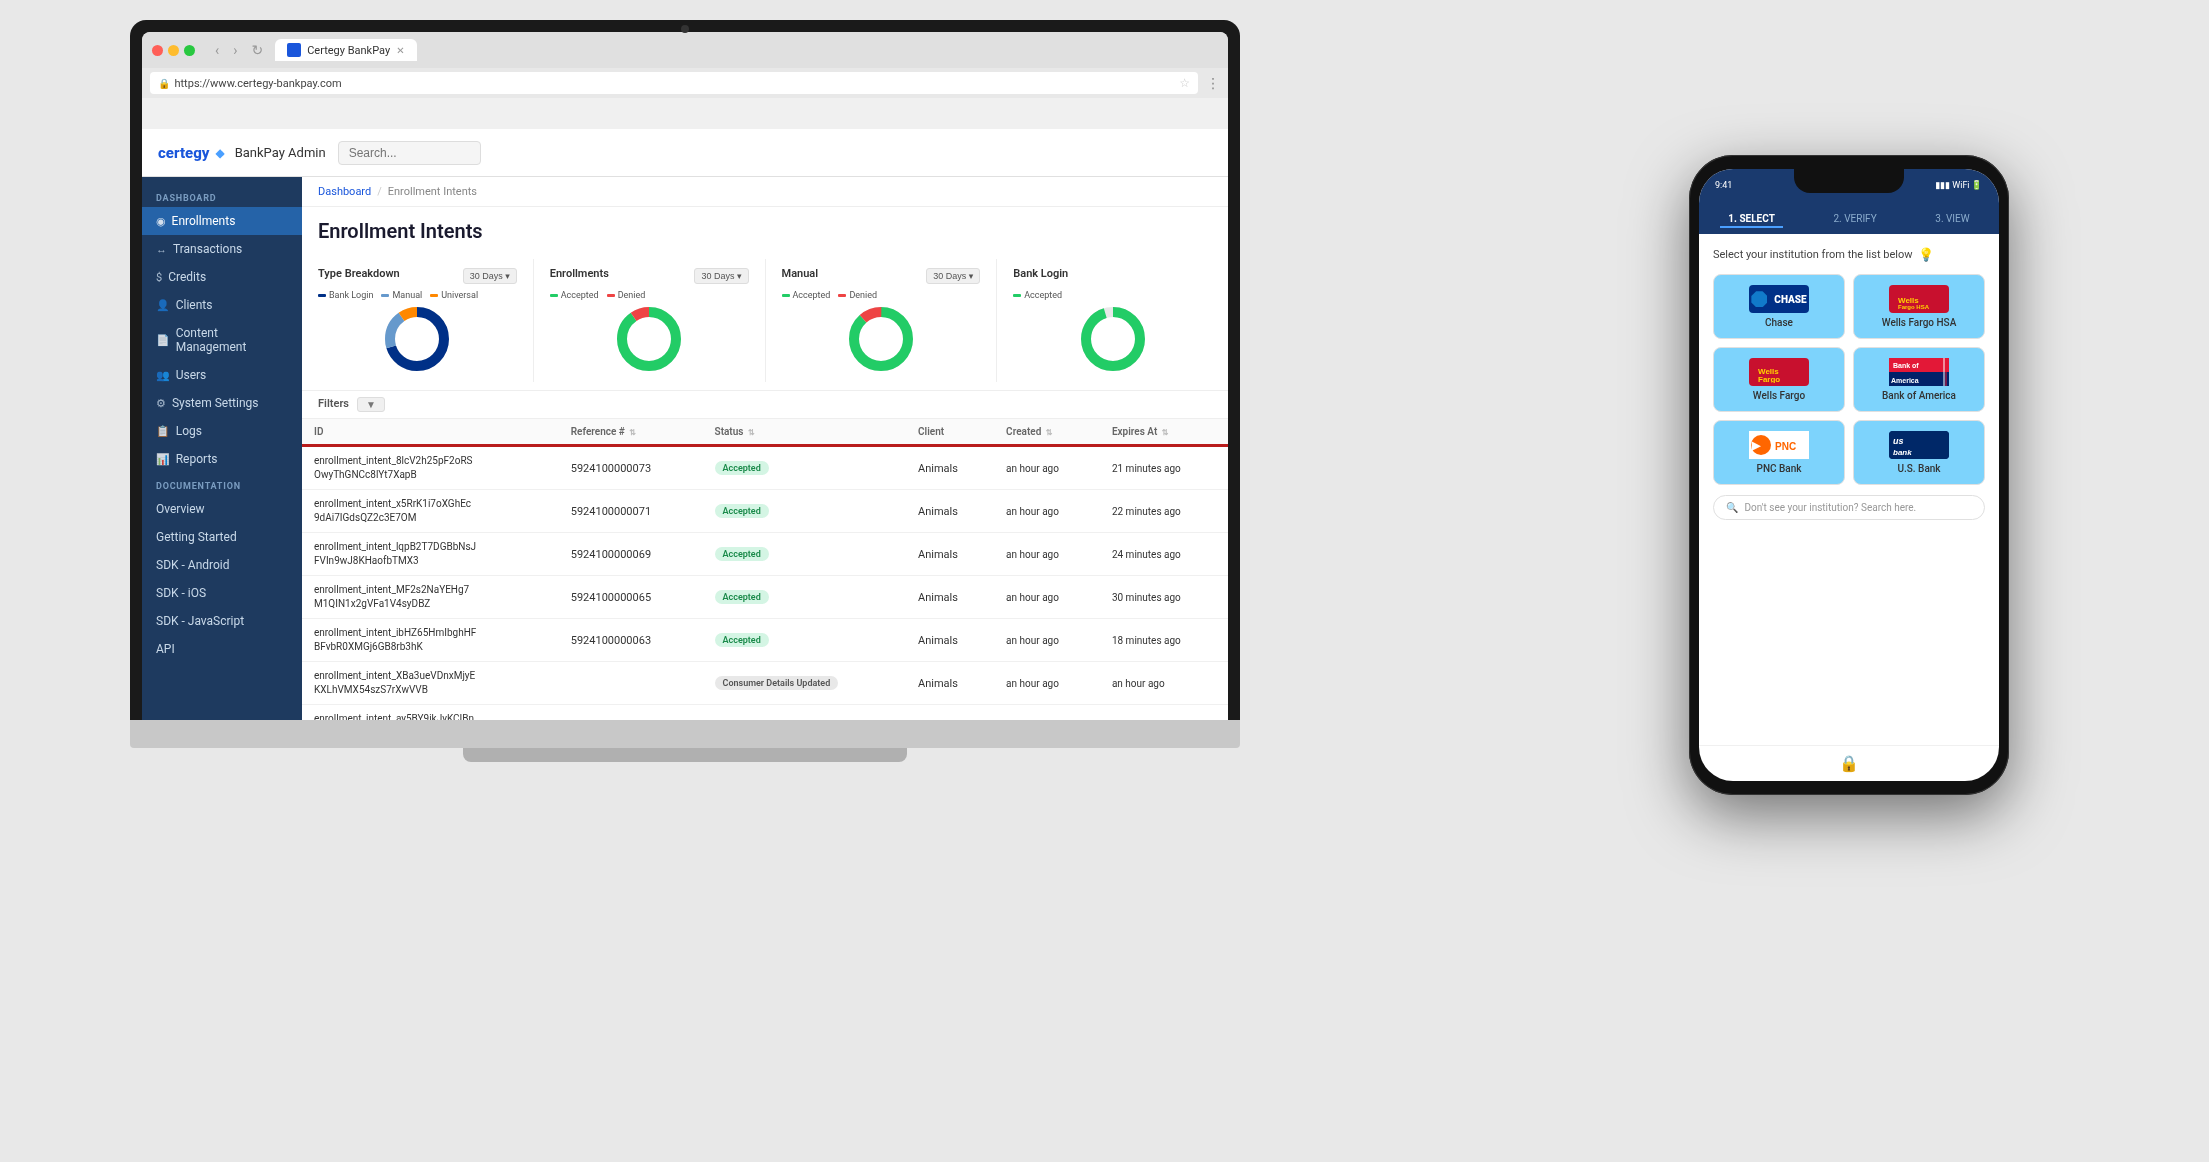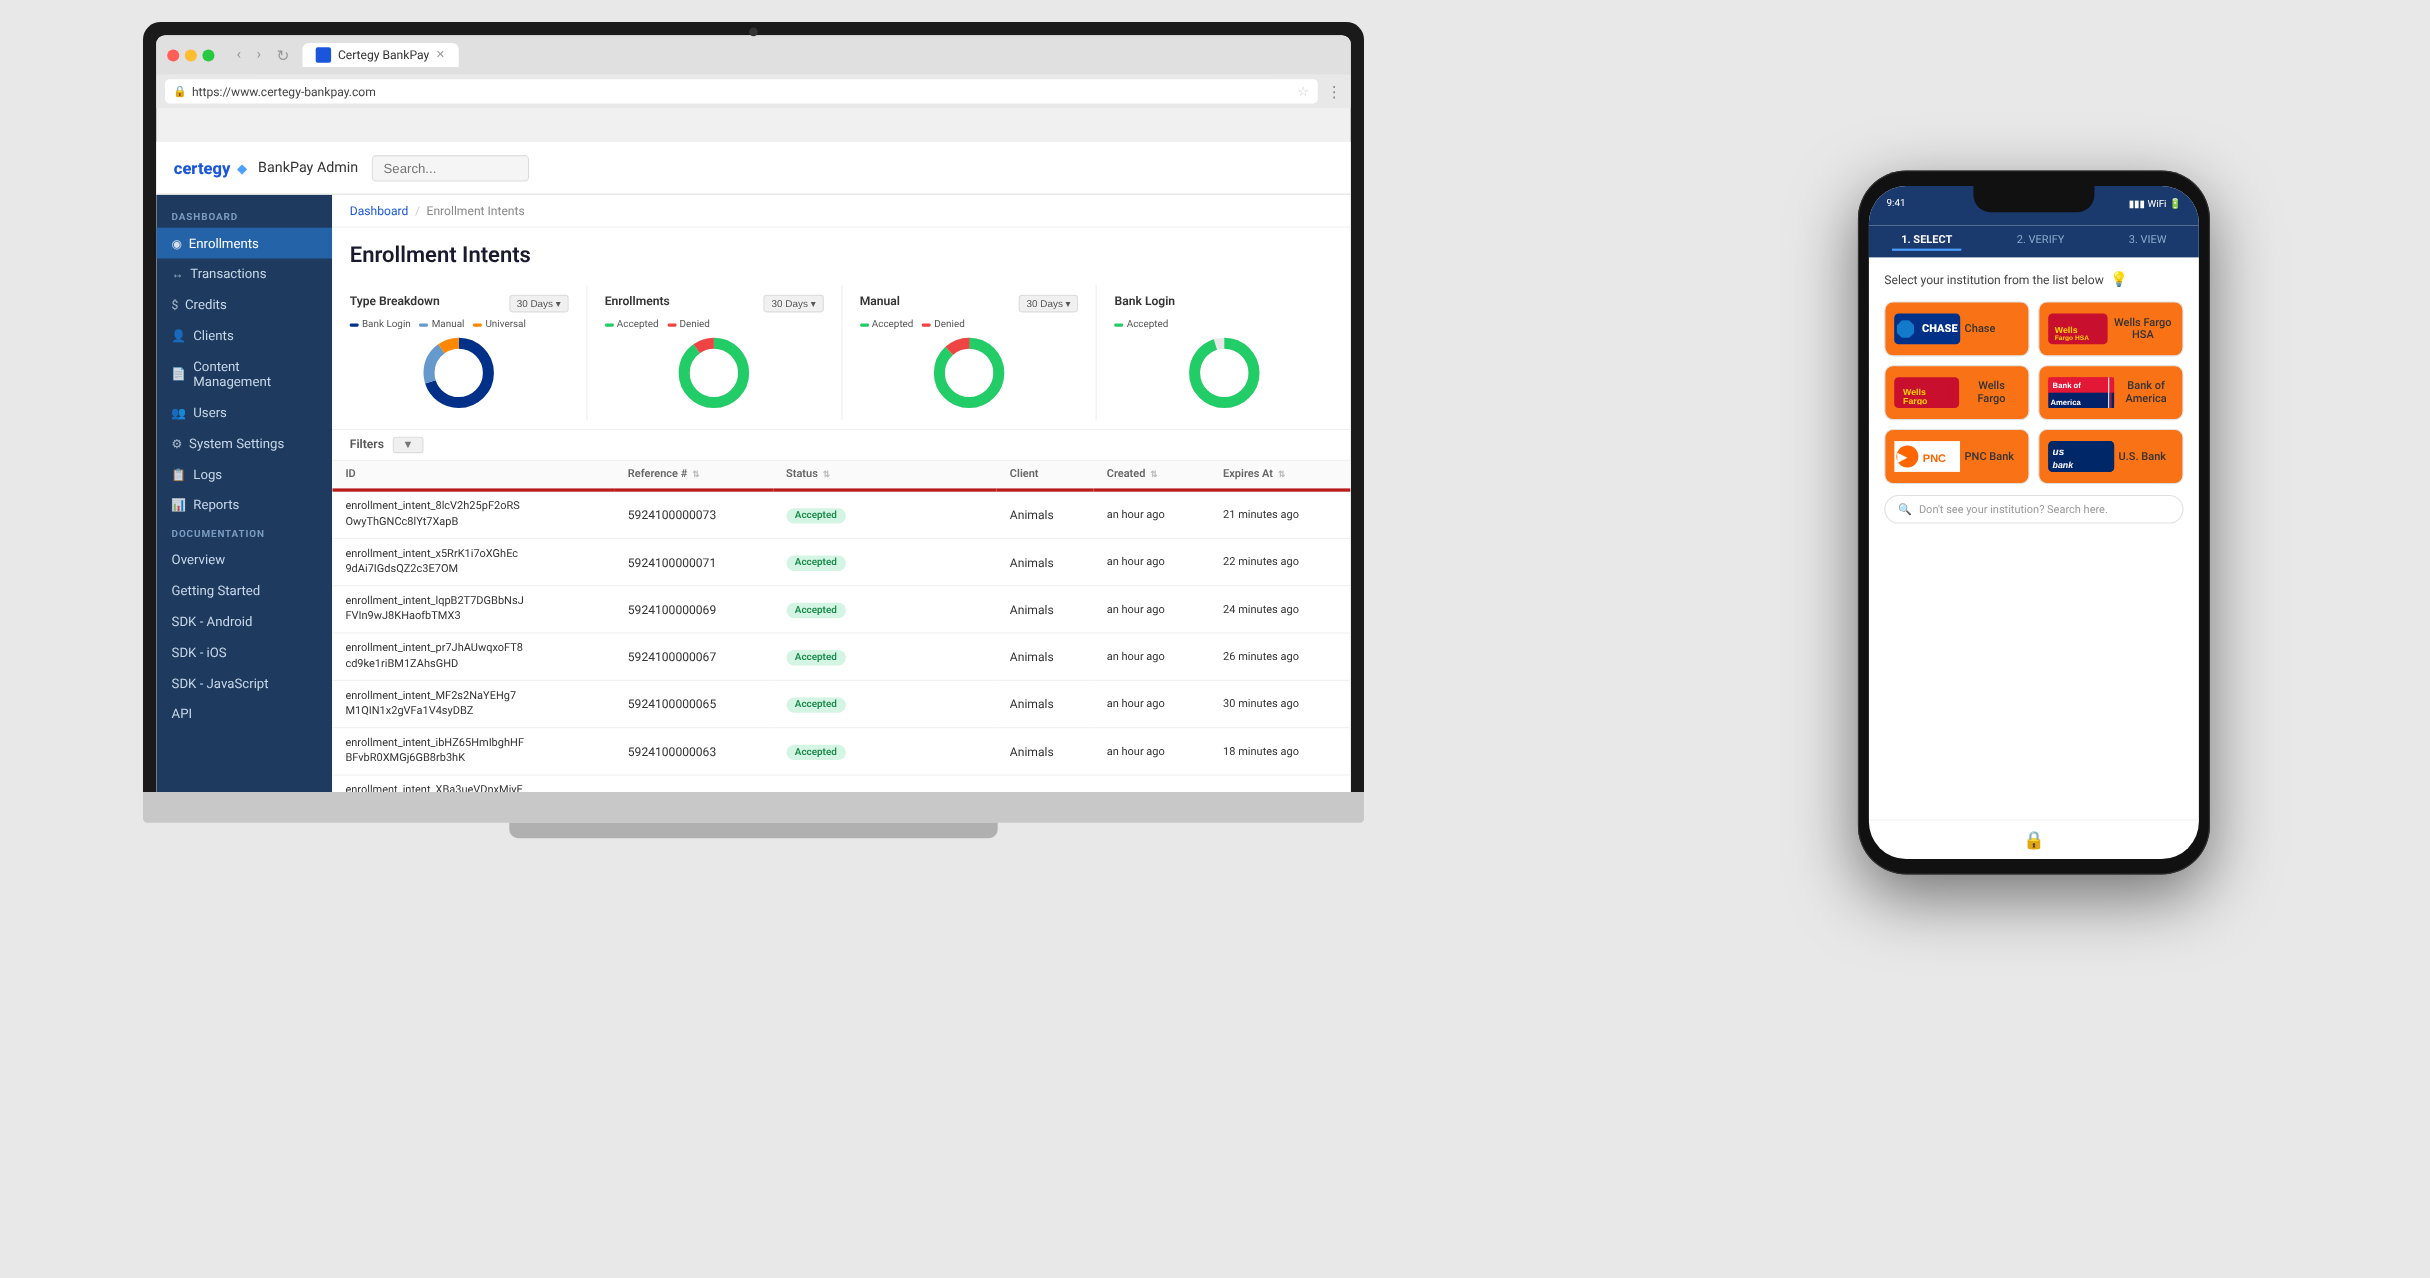--- a/index.html
+++ b/index.html
@@ -434,25 +434,25 @@
       display: grid;
       grid-template-columns: 1fr 1fr;
       gap: 8px;
       margin-bottom: 10px;
     }
     .bank-card {
       border: 1px solid #e0e0e0;
       border-radius: 8px;
       padding: 10px 8px;
       display: flex;
-      flex-direction: row;
+      flex-direction: column;
       align-items: center;
       gap: 4px;
       cursor: pointer;
-      background: #f97316;
+      background: #7dd3fc;
     }
     .bank-logo {
       width: 60px;
       height: 28px;
       display: flex;
       align-items: center;
       justify-content: center;
       border-radius: 4px;
       font-weight: 900;
       font-size: 11px;
@@ -790,30 +790,20 @@
     <td class="id-cell">enrollment_intent_lqpB2T7DGBbNsJ<br>FVIn9wJ8KHaofbTMX3</td>
     <td>5924100000069</td>
     <td>
       <span class="status-badge badge-accepted">Accepted</span>
     </td>
     <td>Animals</td>
     <td class="time-cell">an hour ago</td>
     <td class="time-cell">24 minutes ago</td>
   </tr>
                   <tr>
-    <td class="id-cell">enrollment_intent_pr7JhAUwqxoFT8<br>cd9ke1riBM1ZAhsGHD</td>
-    <td>5924100000067</td>
-    <td>
-      <span class="status-badge badge-accepted">Accepted</span>
-    </td>
-    <td>Animals</td>
-    <td class="time-cell">an hour ago</td>
-    <td class="time-cell">26 minutes ago</td>
-  </tr>
-                  <tr>
     <td class="id-cell">enrollment_intent_MF2s2NaYEHg7<br>M1QIN1x2gVFa1V4syDBZ</td>
     <td>5924100000065</td>
     <td>
       <span class="status-badge badge-accepted">Accepted</span>
     </td>
     <td>Animals</td>
     <td class="time-cell">an hour ago</td>
     <td class="time-cell">30 minutes ago</td>
   </tr>
                   <tr>

